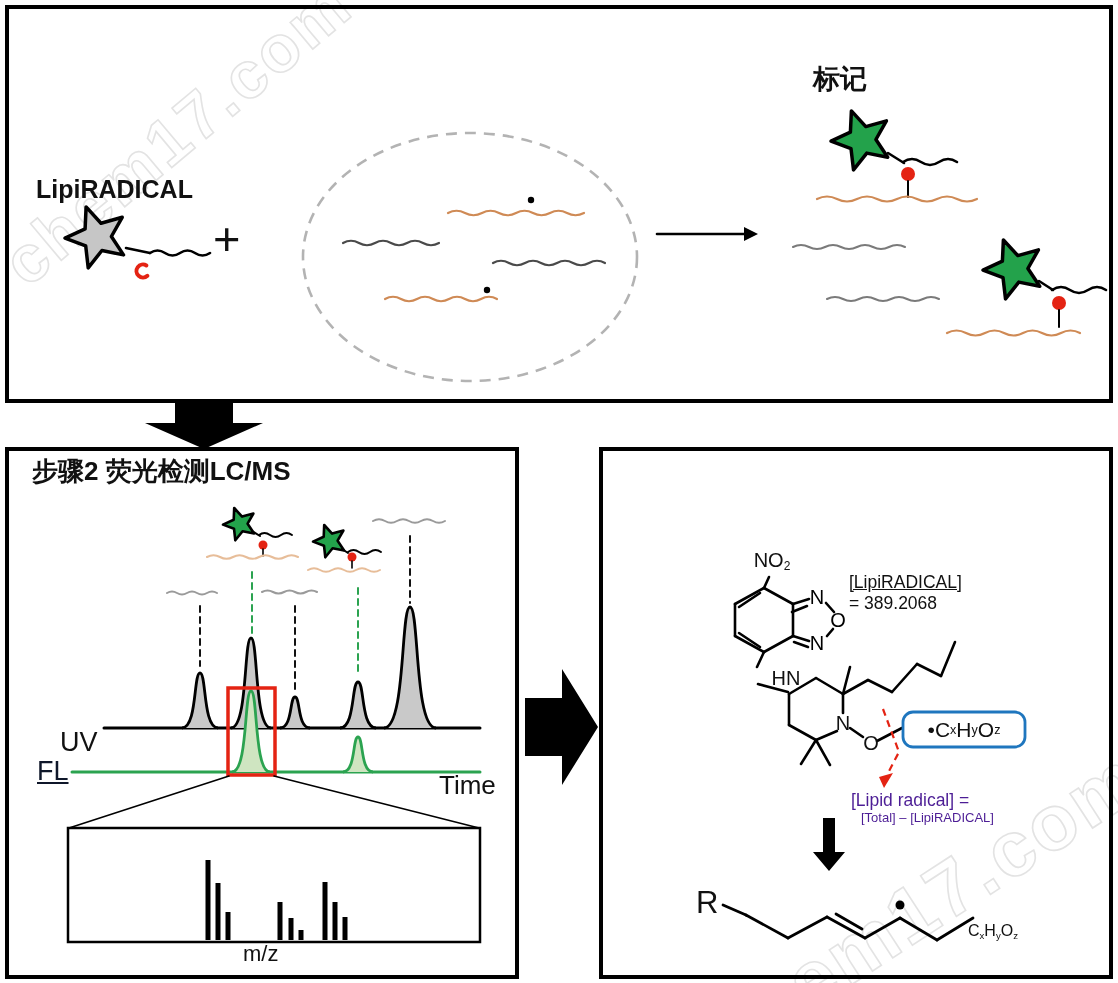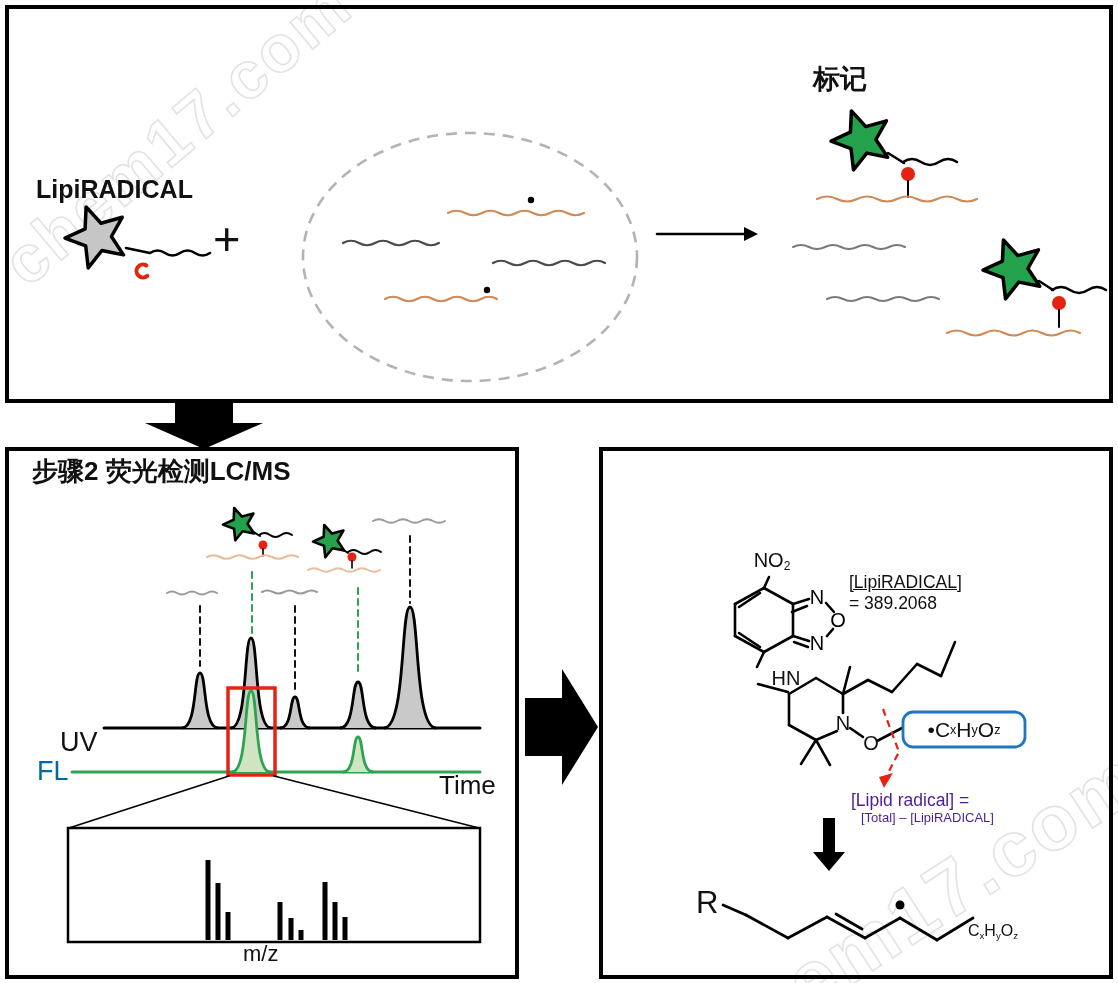--- a/index.html
+++ b/index.html
@@ -10,21 +10,21 @@
   .c{transform:translate(-50%,-50%);}
   .sub{font-size:0.6em;vertical-align:-0.3em;}
   .panel{position:absolute;border:4px solid #000;background:transparent;}
   svg{position:absolute;left:0;top:0;}
   .wm{position:absolute;font-weight:700;color:transparent;-webkit-text-stroke:1.6px #e3e3e3;
       letter-spacing:3px;transform-origin:left top;pointer-events:none;}
   .wm1{left:-12px;top:242px;font-size:66px;transform:rotate(-40deg);}
   .wm2{left:688px;top:1005px;font-size:78px;transform:rotate(-33deg);}
   .formula-box{position:absolute;display:flex;align-items:center;justify-content:center;font-size:21px;}
   .blue{color:#4c1d95;}
-  .green{color:#0369a1;}
+  .green{color:#0f172a;text-decoration:underline;}
 </style>
 </head>
 <body>
 
 <div class="canvas">
 
   <div class="wm wm1">chem17.com</div>
   <div class="wm wm2">chem17.com</div>
 
   <svg id="art" width="1118" height="983" viewBox="0 0 1118 983">

